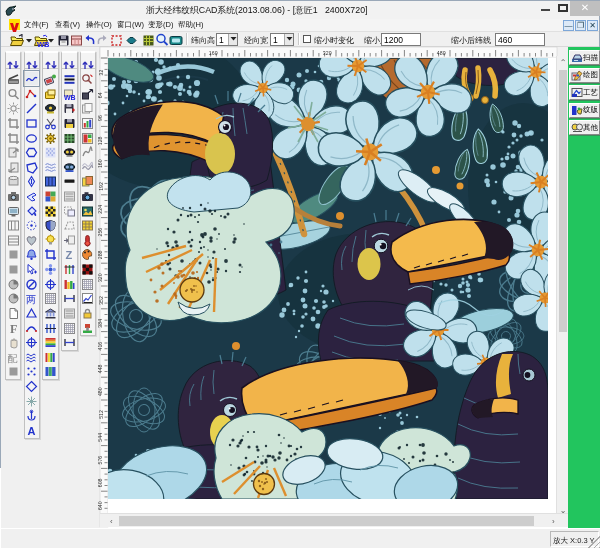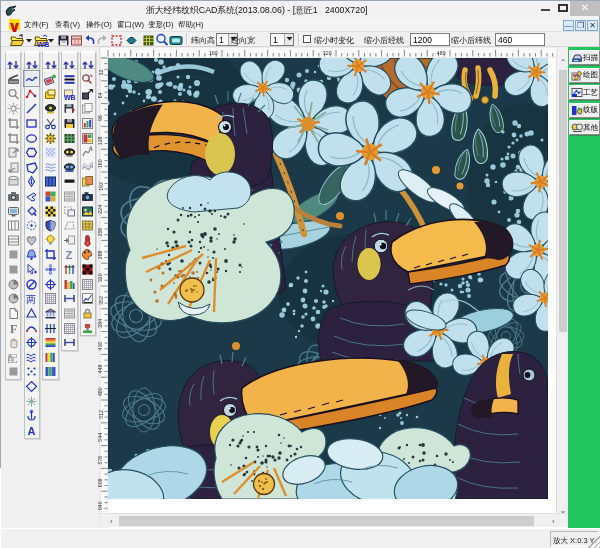--- a/index.html
+++ b/index.html
@@ -132,32 +132,32 @@
           <rect x="3" y="4.5" width="8" height="4" rx="1" fill="#b8e8f0"></rect>
         </svg></div>
       <div class="vsep" style="left:185px"></div>
       <div class="tblab" style="left:190px">纬向高</div>
       <div class="cmb" style="left:215px;width:22px">
         <span>1</span>
         <div class="cmbb"><svg width="9" height="9" viewBox="0 0 9 9">
             <path d="M1.5 3 l3 3.5 3-3.5z" fill="#222"></path>
           </svg></div>
       </div>
-      <div class="tblab" style="left:230px">经向宽</div>
+      <div class="tblab" style="left:243px">经向宽</div>
       <div class="cmb" style="left:269px;width:24px">
         <span>1</span>
         <div class="cmbb"><svg width="9" height="9" viewBox="0 0 9 9">
             <path d="M1.5 3 l3 3.5 3-3.5z" fill="#222"></path>
           </svg></div>
       </div>
       <div class="vsep" style="left:297px"></div>
       <div class="chk" style="left:302px"></div>
       <div class="tblab" style="left:313px">缩小时变化</div>
       <div class="tblab" style="left:363px">缩小后经线</div>
-      <div class="inp" style="left:409px;width:40px">1200</div>
+      <div class="inp" style="left:380px;width:40px">1200</div>
       <div class="tblab" style="left:450px">缩小后纬线</div>
       <div class="inp" style="left:494px;width:50px">460</div>
     </div>
  <div id="tbox">
       <div class="tbcol" style="left:4px;top:3.5px;width:16.2px;height:329px">
         <div class="tbhead"><svg width="14" height="10" viewBox="0 0 14 10">
             <path d="M4 9 V2 M4 2 l-2.2 2.6 M4 2 l2.2 2.6" stroke="#3333bb" stroke-width="1.4" fill="none"></path>
             <path d="M10 1 v7 M10 8 l-2.2-2.6 M10 8 l2.2-2.6" stroke="#3333bb" stroke-width="1.4" fill="none"></path>
           </svg></div>
         <div class="tbic" style="top:19.5px"><svg width="13" height="13" viewBox="0 0 13 13">

